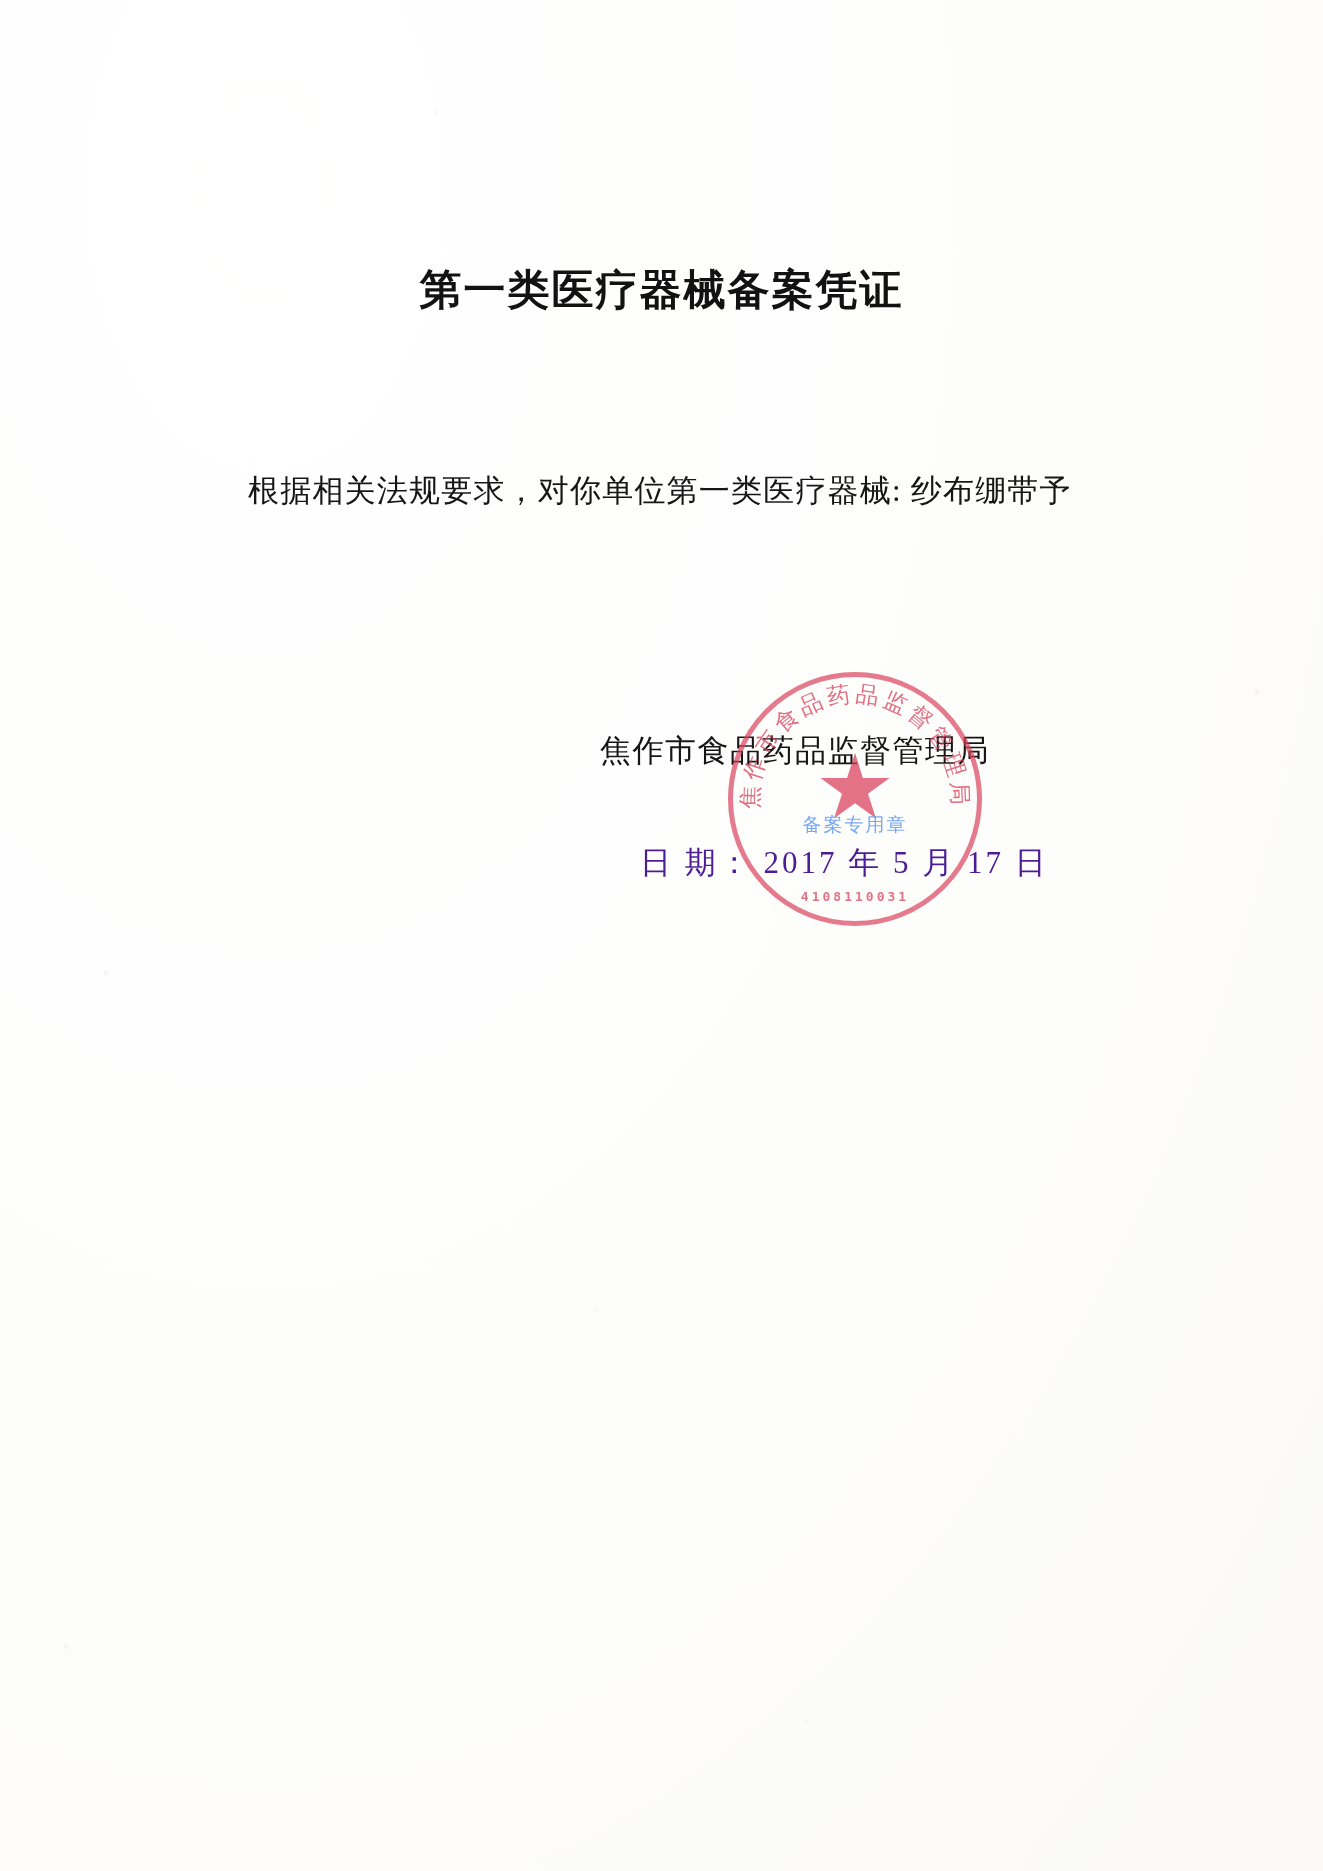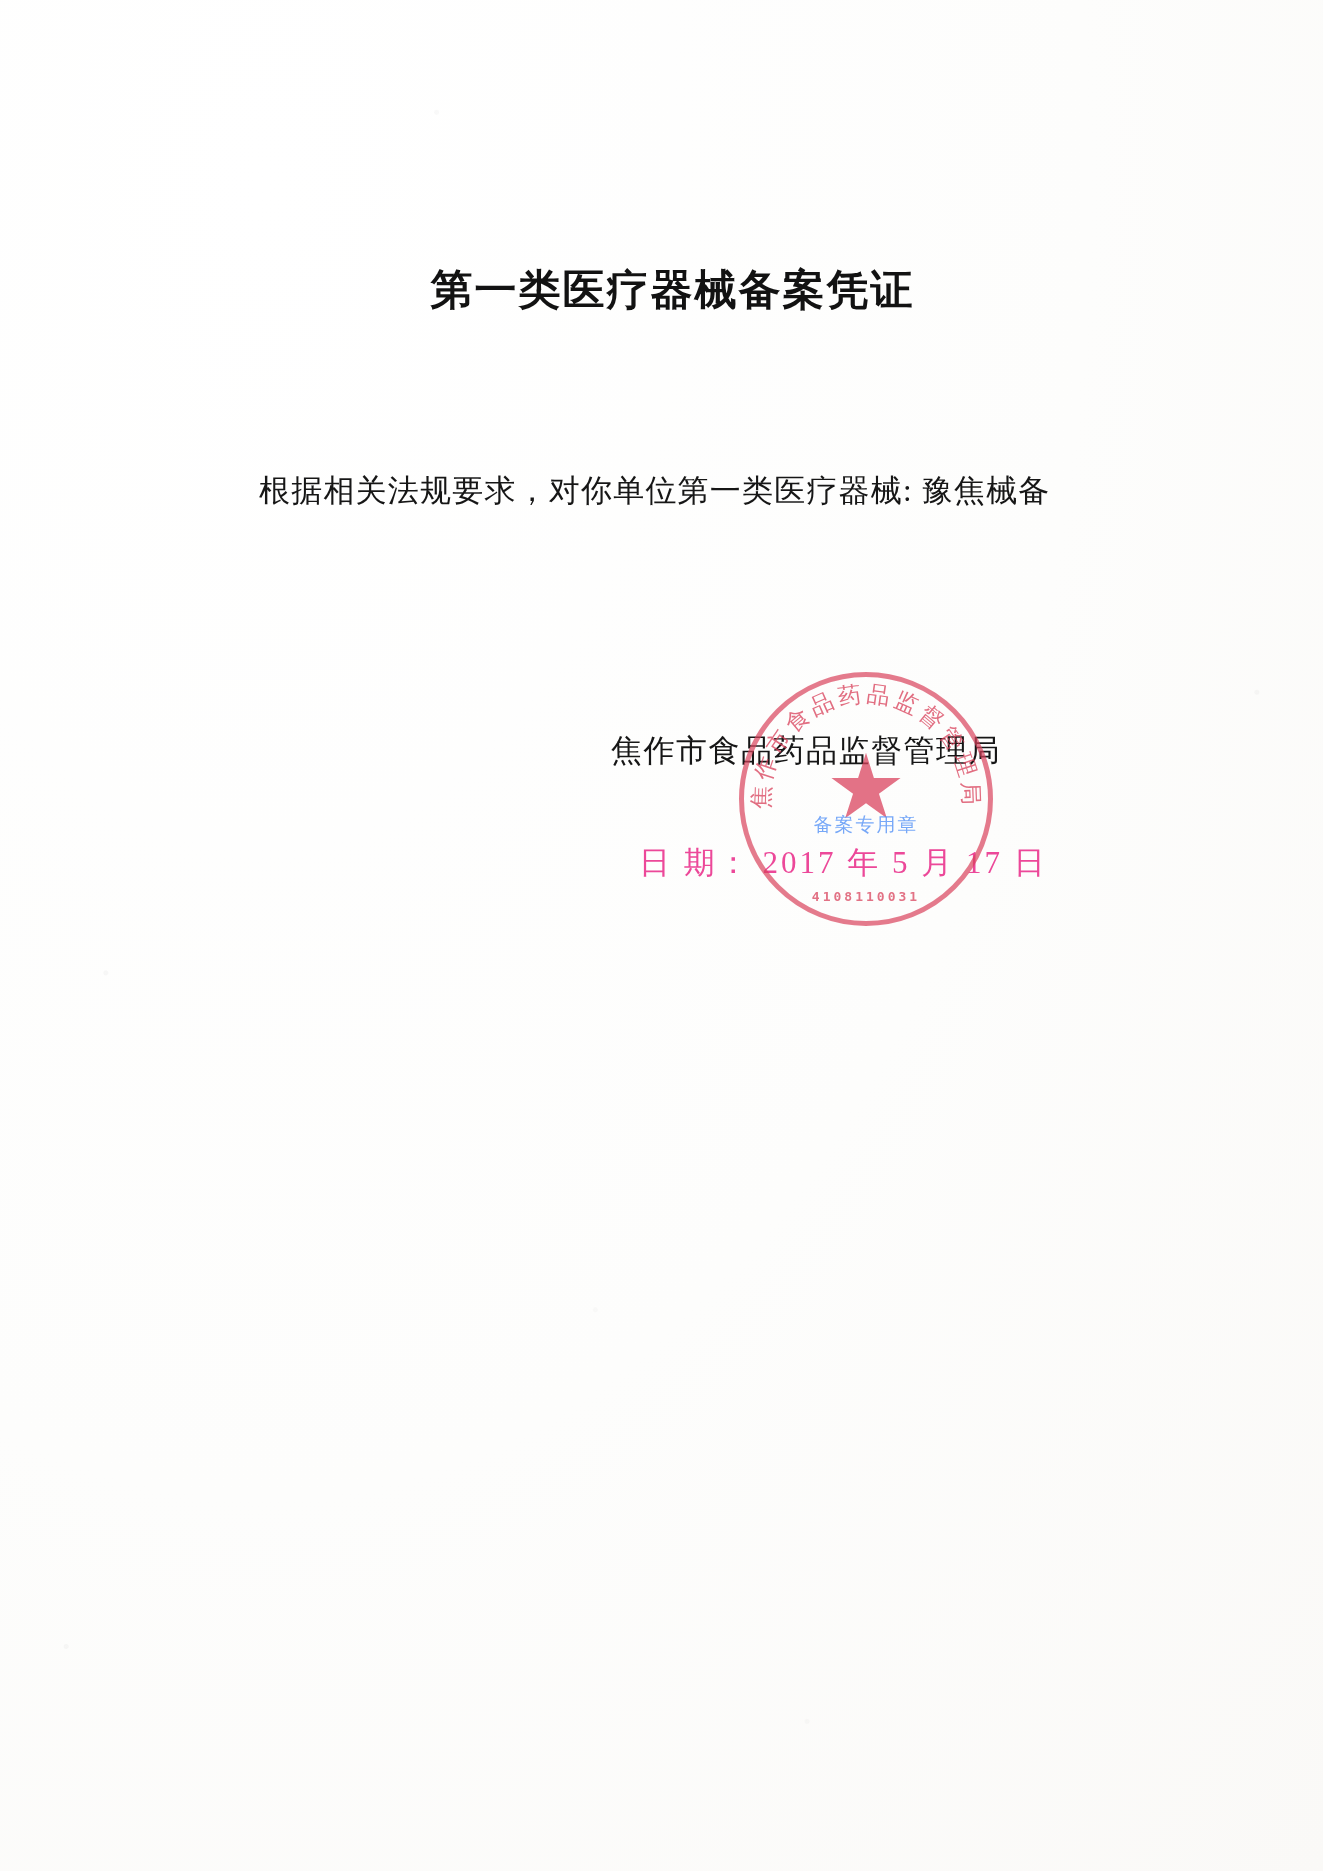--- a/index.html
+++ b/index.html
@@ -32,21 +32,21 @@
       radial-gradient(circle at 8% 52%, rgba(120,120,120,0.05) 0 2px, transparent 3px),
       radial-gradient(circle at 33% 6%, rgba(120,120,120,0.045) 0 2px, transparent 3px),
       radial-gradient(circle at 95% 37%, rgba(120,120,120,0.05) 0 2px, transparent 3px),
       radial-gradient(circle at 61% 92%, rgba(120,120,120,0.04) 0 2px, transparent 3px),
       radial-gradient(circle at 5% 88%, rgba(120,120,120,0.05) 0 2px, transparent 3px),
       radial-gradient(circle at 45% 70%, rgba(120,120,120,0.035) 0 2px, transparent 3px);
   }
 
   .content {
     position: absolute;
-    left: 11px;
+    left: 0;
     top: 0;
     width: 1046px;
     height: 1871px;
   }
 
   .doc-title {
     position: absolute;
     top: 262px;
     left: 0;
     width: 1323px;
@@ -90,24 +90,24 @@
     width: 460px;
   }
   .issuer {
     font-size: 31px;
     letter-spacing: 1.5px;
     color: #161616;
     white-space: nowrap;
   }
   .issue-date {
     margin-top: 70px;
-    margin-left: 28px;
+    margin-left: 40px;
     font-size: 31px;
     letter-spacing: 3px;
-    color: #ec4899;
+    color: #4c1d95;
     white-space: nowrap;
   }
 
   
   .seal {
     position: absolute;
     left: 728px;
     top: 672px;
     width: 254px;
     height: 254px;
@@ -174,21 +174,21 @@
 <body>
 
 <div class="page"></div>
 
 <div class="content">
 
   <div class="doc-title">第一类医疗器械备案凭证</div>
 
 
   <div class="body-text">
-    <span class="indent"></span><span>根据相关法规要求，对你单位第一类医疗器械: 豫焦械备</span><br>
+    <span class="indent"></span><span>根据相关法规要求，对你单位第一类医疗器械: 纱布绷带予</span><br>
   </div>
 
   <div class="issuer-block">
     <div class="issuer">焦作市食品药品监督管理局</div>
     <div class="issue-date">日 期： 2017 年 5 月 17 日</div>
   </div>
 
   <div class="seal">
     <div class="seal-ring"></div>
     <svg class="seal-arc-text" viewBox="0 0 254 254">

